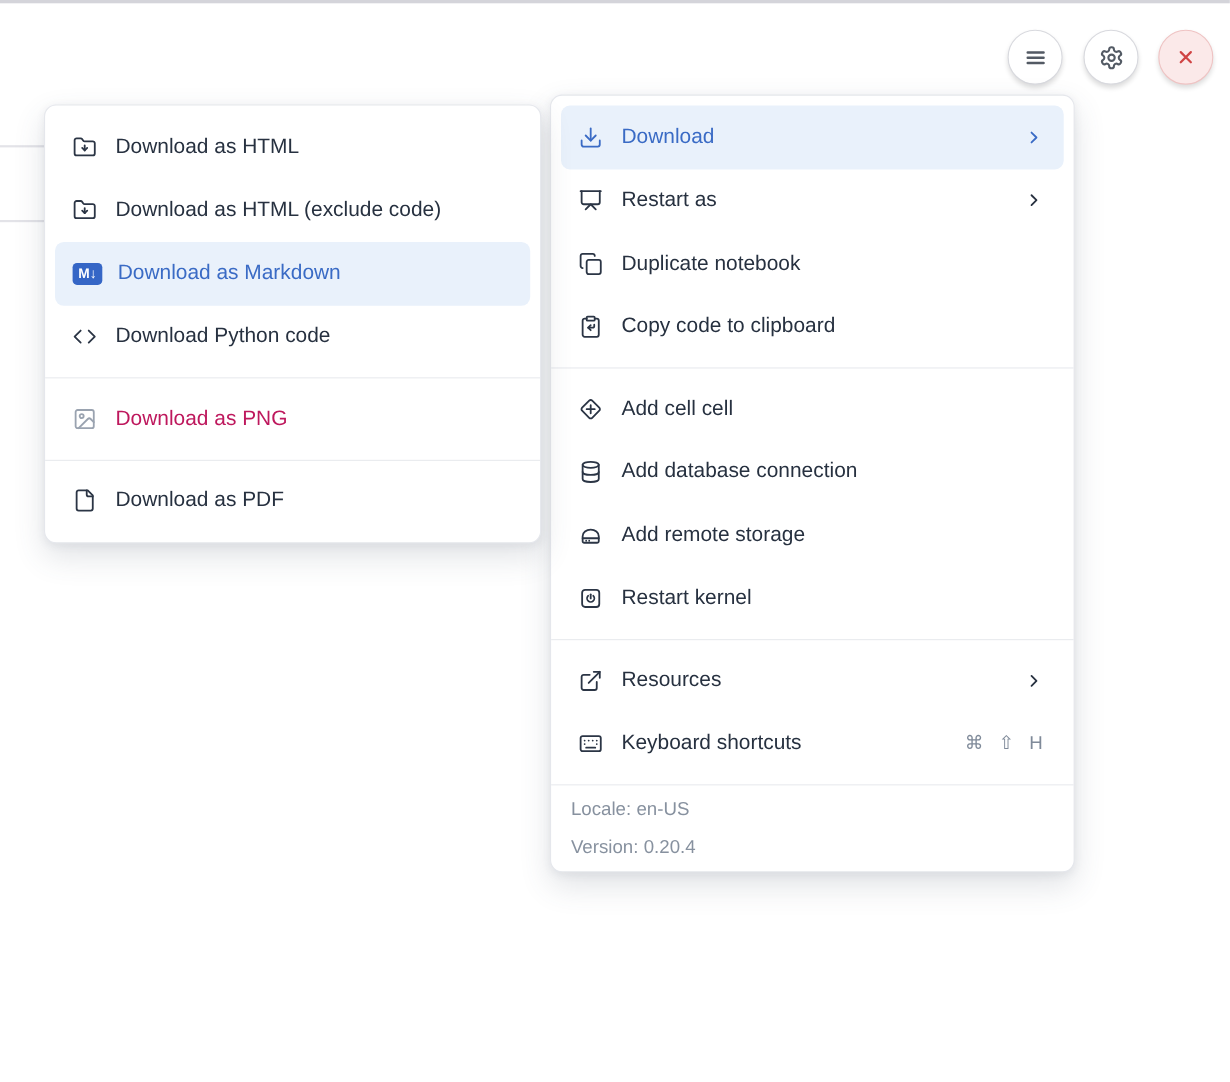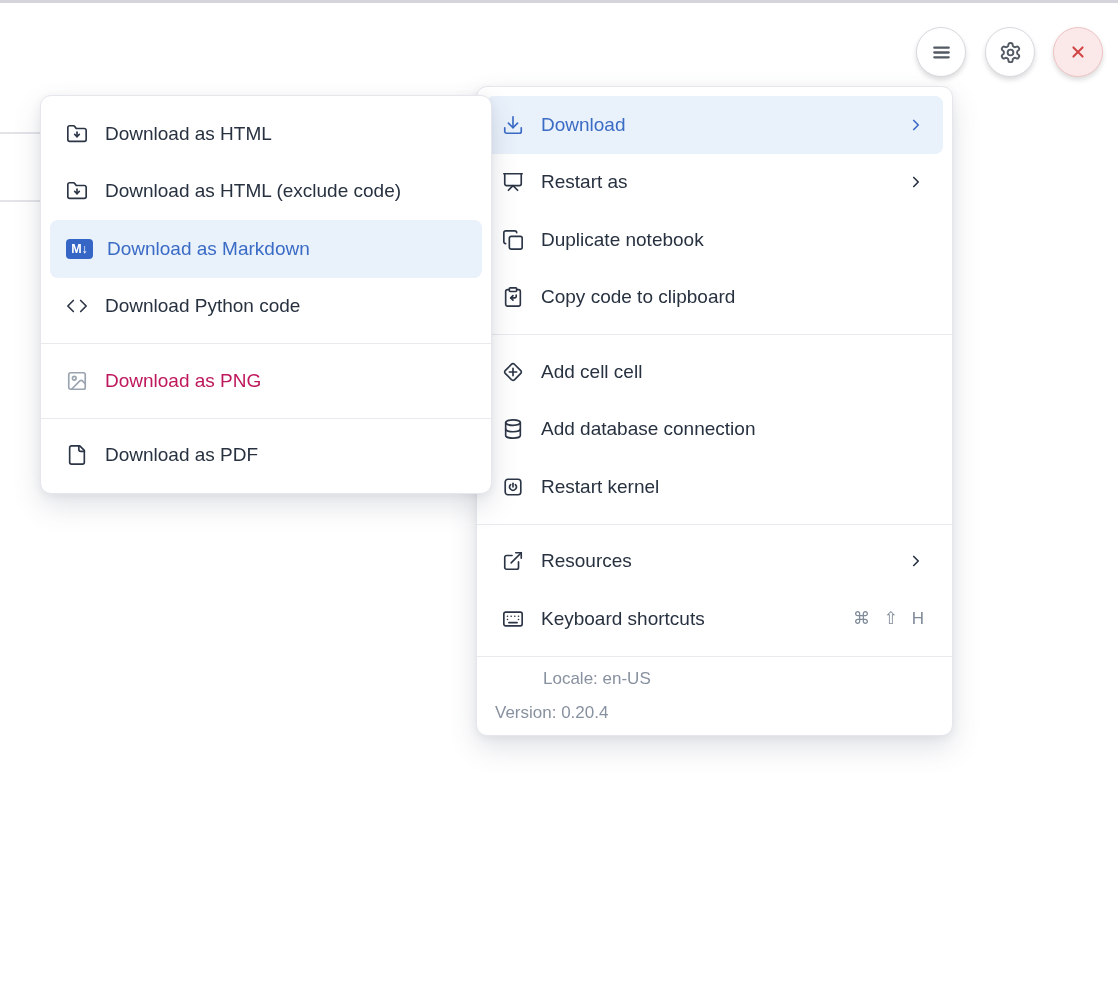--- a/index.html
+++ b/index.html
@@ -29,21 +29,21 @@
   .circle-btn.close   { left:1053px; background:#fbe9e9; border-color:#efc3c3; color:#d04444; }
 
   
   .panel {
     position:absolute; background:#ffffff;
     border:1px solid #e5e7ec; border-radius:11px;
     box-shadow: 0 12px 28px rgba(70,80,100,0.16), 0 2px 8px rgba(70,80,100,0.08);
     padding:9px 0;
   }
   #submenu-panel { left:40px;  top:95px; width:452px; z-index:3; }
-  #menu-panel    { left:476px; top:86px; width:477px; z-index:2; }
+  #menu-panel    { left:500px; top:86px; width:477px; z-index:2; }
 
   .mi {
     height:57.5px; margin:0 9px; padding:0 18px 0 16px;
     display:flex; align-items:center;
     border-radius:8px; font-size:19px; color:#273140;
     cursor:pointer; white-space:nowrap;
   }
   .mi .ic { width:22px; height:22px; margin-right:17px; flex:0 0 auto; display:flex; align-items:center; justify-content:center; color:#2b3545; }
   .mi.active { background:#e9f1fb; color:#3a6bc5; }
   .mi.active .ic, .mi.active .chev { color:#3a6bc5; }
@@ -57,21 +57,21 @@
     width:27px; height:20px; background:#3566c6; color:#ffffff;
     border-radius:4px; font-size:12.5px; font-weight:bold;
     display:flex; align-items:center; justify-content:center;
   }
 
   .menu-footer {
     margin-top:8px; border-top:1px solid #e8eaee;
     padding:9px 18px 0; color:#87919f; font-size:17px;
   }
   .menu-footer div { line-height:26px; }
-  .menu-footer div:first-child { margin-bottom:8px;margin-left:48px; }
+  .menu-footer div:first-child { margin-bottom:8px; }
 
   svg { display:block; }
 </style>
 </head>
 <body>
 
 <div class="top-strip"></div>
 <div class="bg-line l1"></div>
 <div class="bg-line l2"></div>
 
@@ -171,20 +171,30 @@
     <span class="ic">
       <svg width="22" height="22" viewBox="0 0 24 24" fill="none" stroke="currentColor" stroke-width="1.8" stroke-linecap="round" stroke-linejoin="round">
           <ellipse cx="12" cy="5" rx="8" ry="3"></ellipse>
           <path d="M4 5v14c0 1.66 3.58 3 8 3s8-1.34 8-3V5"></path>
           <path d="M4 12c0 1.66 3.58 3 8 3s8-1.34 8-3"></path>
         </svg>
     </span>
     <span>Add database connection</span>
   </div>
 
+  <div class="mi">
+    <span class="ic">
+      <svg width="22" height="22" viewBox="0 0 24 24" fill="none" stroke="currentColor" stroke-width="1.8" stroke-linecap="round" stroke-linejoin="round">
+          <path d="M4 17.5v-5C4 8.9 7.6 6 12 6s8 2.9 8 6.5v5a1.5 1.5 0 0 1-1.5 1.5h-13A1.5 1.5 0 0 1 4 17.5Z"></path>
+          <path d="M4 14.5h16"></path>
+          <path d="M7.5 17h.01M10.5 17h.01"></path>
+        </svg>
+    </span>
+    <span>Add remote storage</span>
+  </div>
 
   <div class="mi">
     <span class="ic">
       <svg width="22" height="22" viewBox="0 0 24 24" fill="none" stroke="currentColor" stroke-width="1.8" stroke-linecap="round" stroke-linejoin="round">
           <rect x="3.5" y="3.5" width="17" height="17" rx="3"></rect>
           <path d="M12 8v4"></path>
           <path d="M14.6 9.4a3.6 3.6 0 1 1-5.2 0"></path>
         </svg>
     </span>
     <span>Restart kernel</span>

